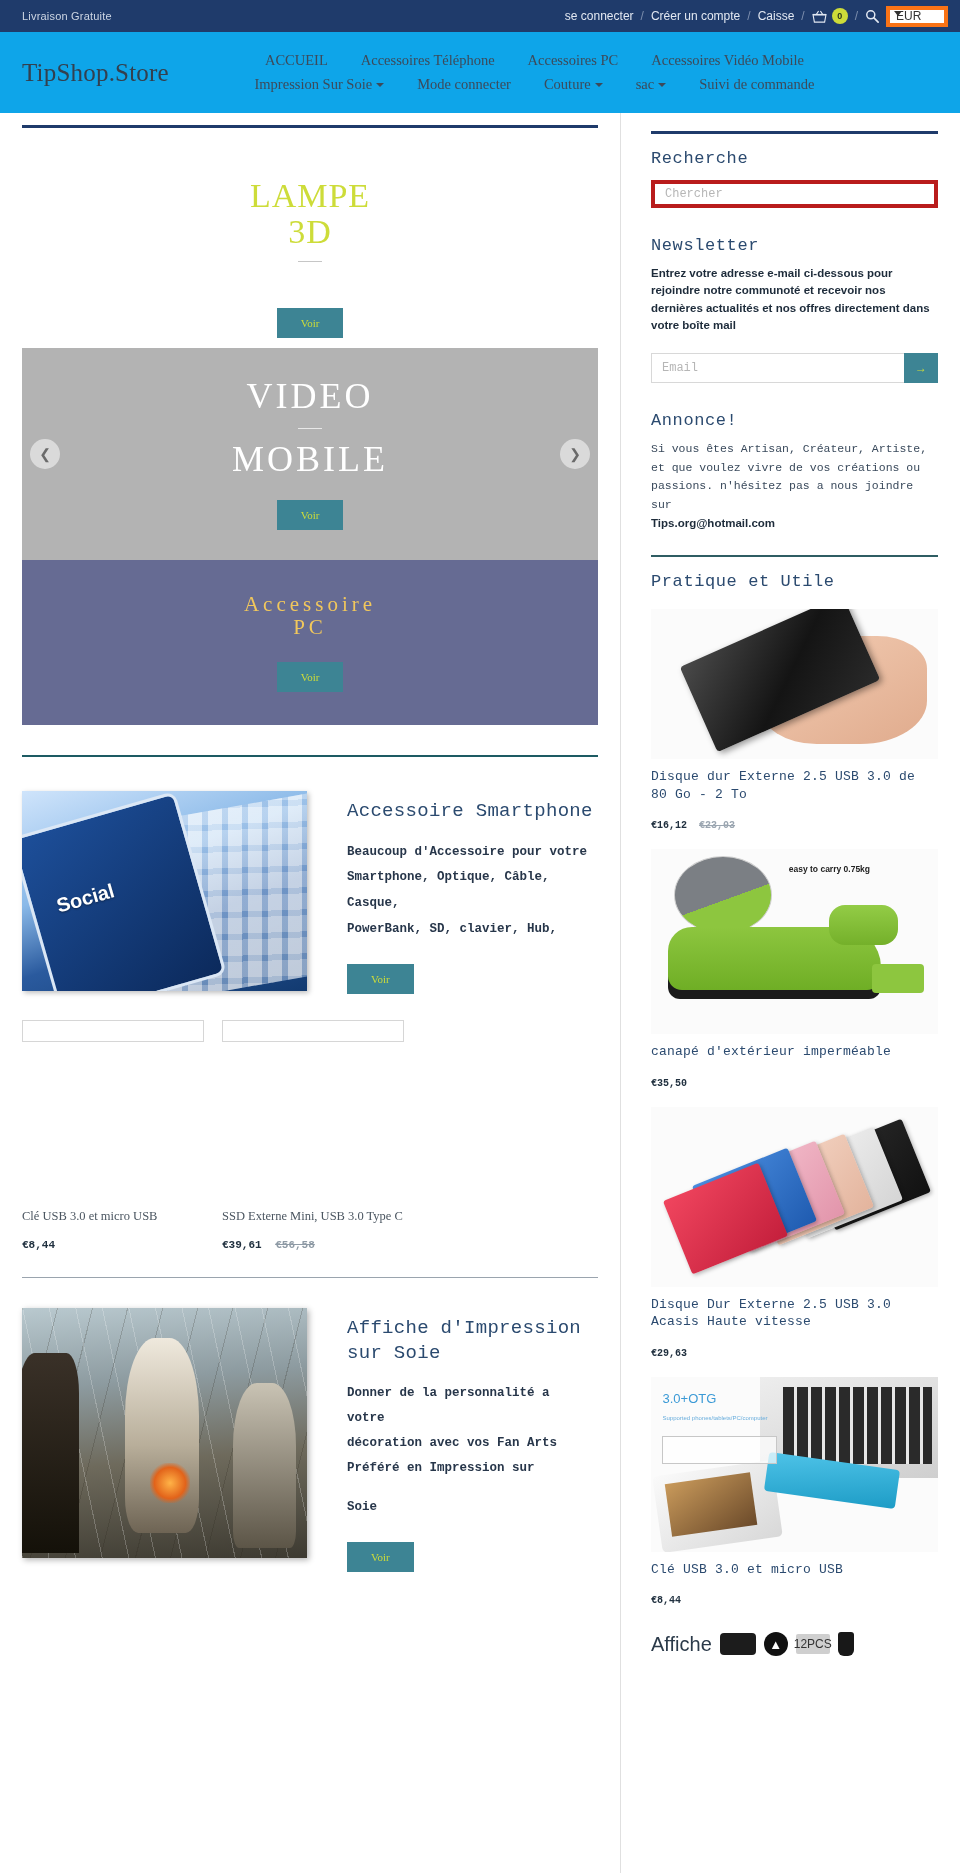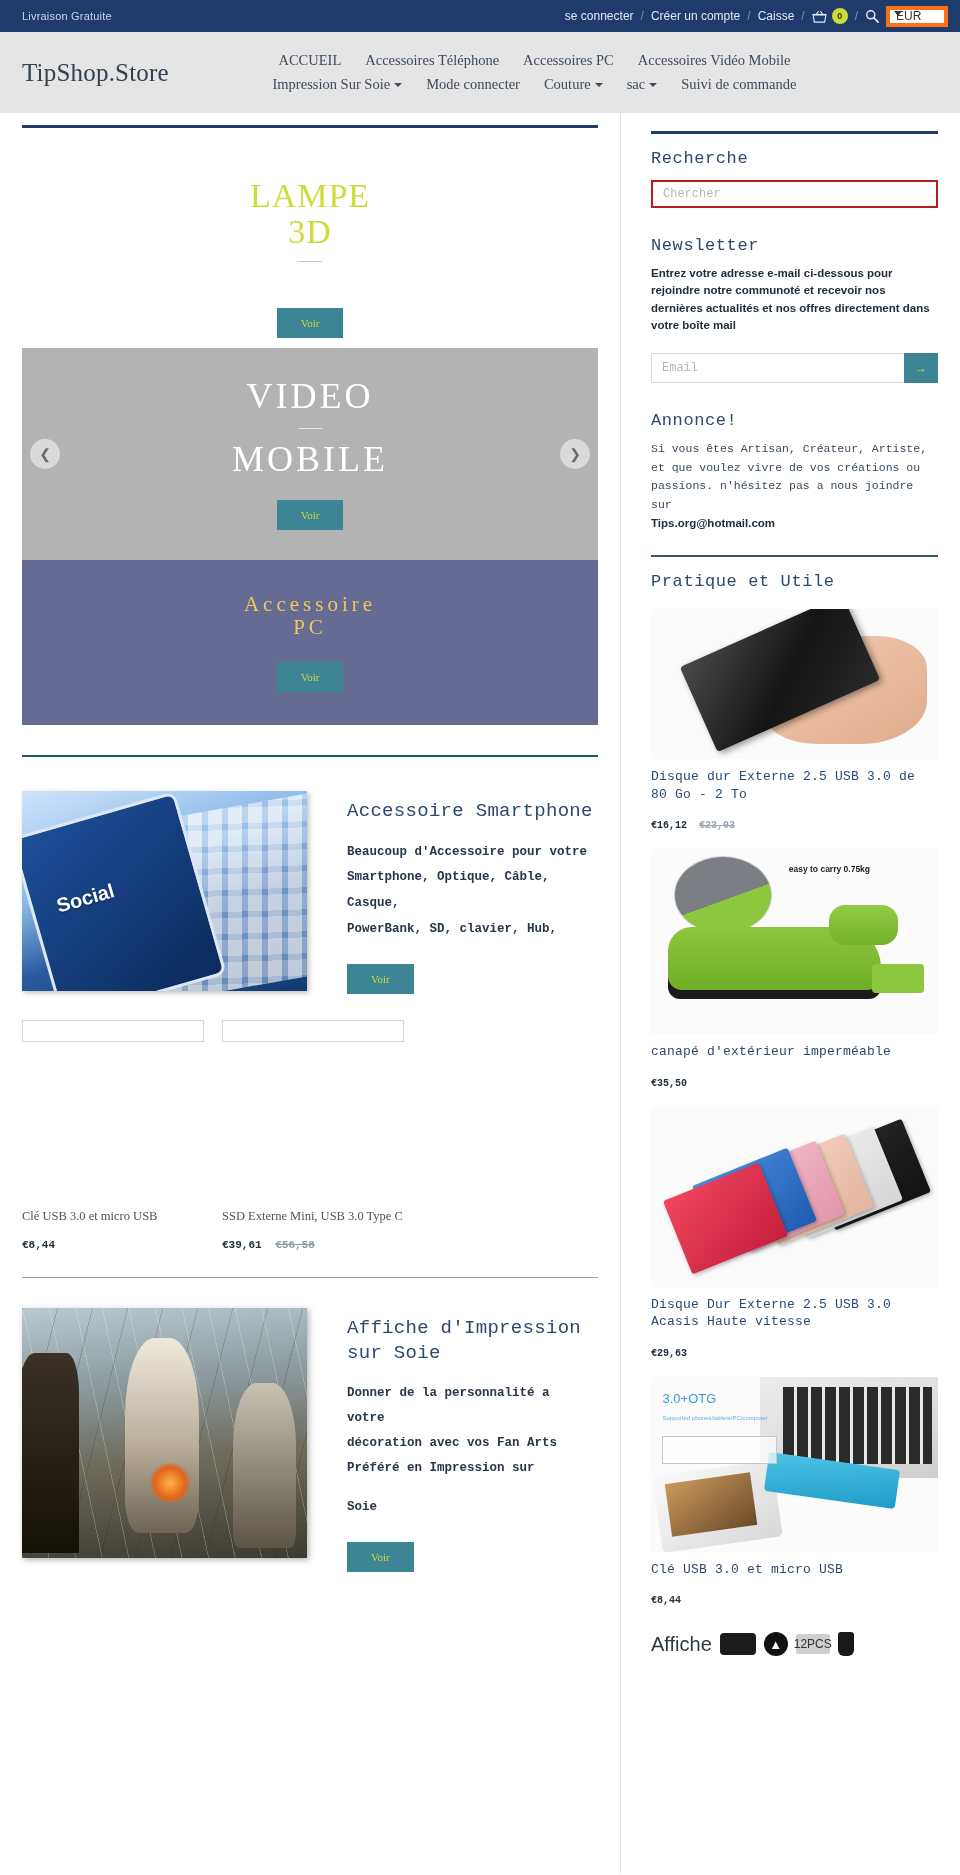--- a/index.html
+++ b/index.html
@@ -56,40 +56,40 @@
     border-right: 4px solid transparent;
     border-top: 5px solid #333;
   }
 
   
   .header {
     height: 81px;
     display: flex;
     align-items: center;
     padding: 0 22px;
-    background: #e5e5e5;
+    background: #0ea5e9;
   }
   .brand {
     font-family: "Liberation Serif", serif;
     font-size: 25px;
     color: #33404f;
     font-weight: 400;
     letter-spacing: .2px;
     white-space: nowrap;
   }
   .nav {
     flex: 1;
     display: flex;
     flex-direction: column;
     align-items: center;
     justify-content: center;
     gap: 7px;
     padding-right: 38px;
   }
-  .nav-row { display: flex; align-items: center; gap: 24px; }
+  .nav-row { display: flex; align-items: center; gap: 33px; }
   .nav-item {
     font-family: "Liberation Serif", serif;
     font-size: 14.5px;
     color: #3d4a5a;
     text-decoration: none;
     white-space: nowrap;
     display: inline-flex; align-items: center; gap: 4px;
   }
   .caret-dn {
     width: 0; height: 0;
@@ -302,21 +302,21 @@
   .aside-h {
     font-family: "Liberation Mono", monospace;
     font-size: 17px;
     color: #2b4a6f;
     margin-top: 15px;
     letter-spacing: .6px;
     font-weight: 400;
   }
   .aside-input {
     width: 100%; height: 28px;
-    border: 2px solid #b91c1c;
+    border: 4px solid #b91c1c;
     background: #fff;
     padding: 0 10px;
     font-family: "Liberation Mono", monospace;
     font-size: 12px;
     color: #333;
     margin-top: 12px;
   }
   .aside-input::placeholder { color: #b6b6b6; }
   .aside-p-bold {
     font-family: "Liberation Sans", sans-serif;

